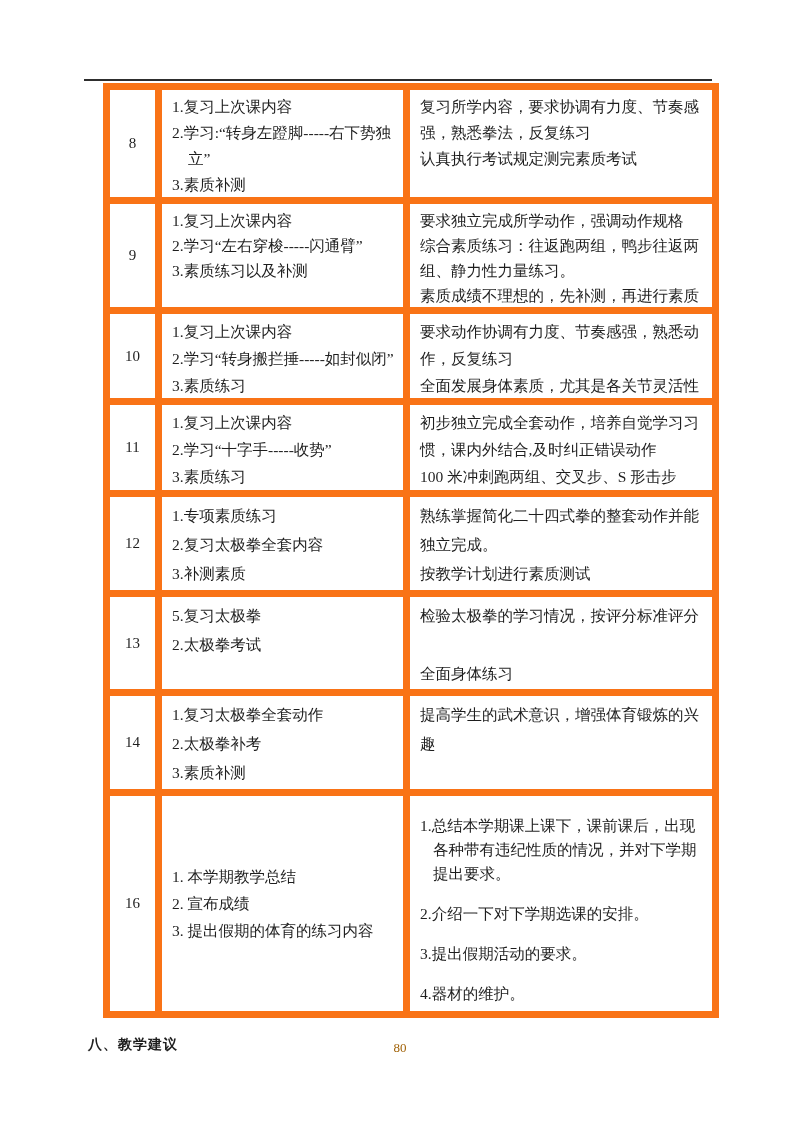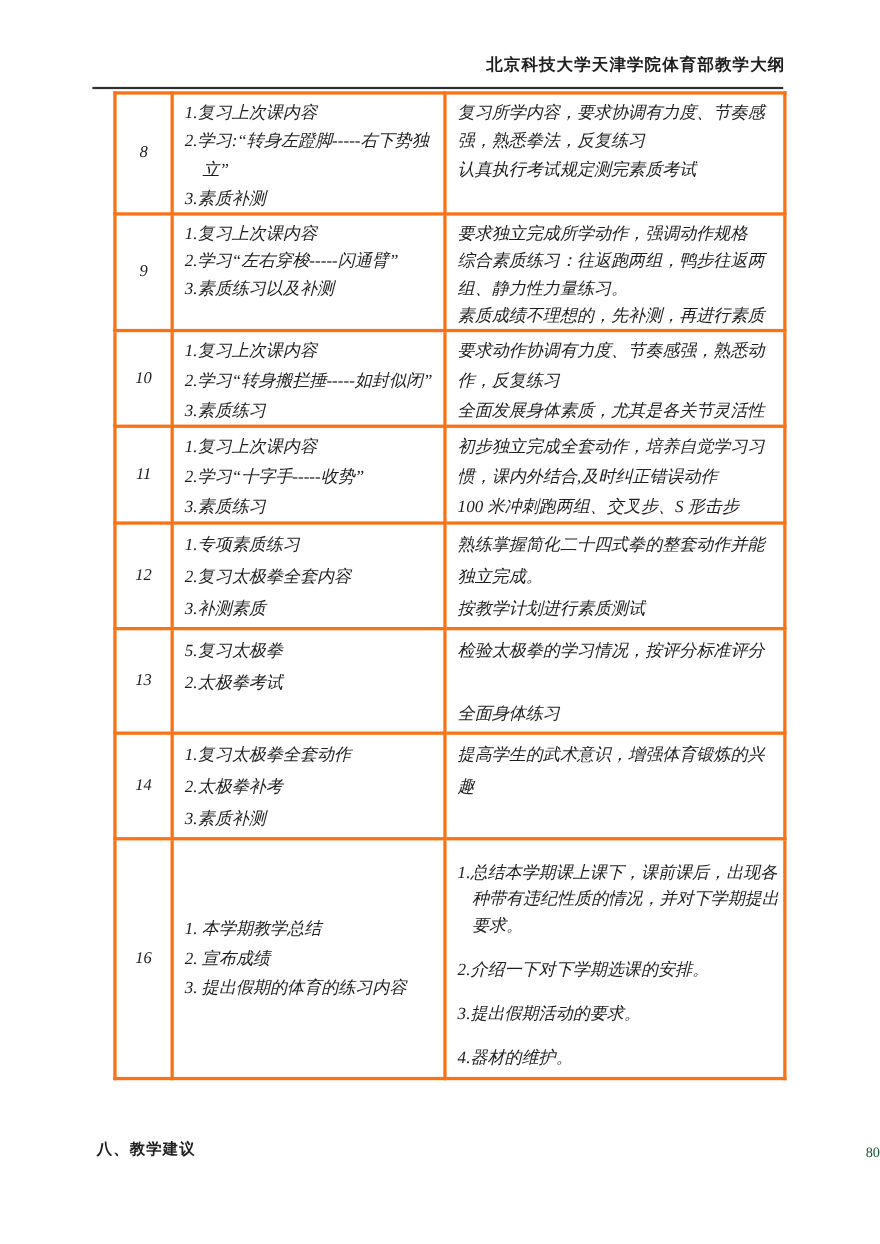--- a/index.html
+++ b/index.html
@@ -18,21 +18,21 @@
   .header-rule {
     position:absolute; top:79px; left:84px; width:628px; height:2px;
     background:#2e2e2e;
   }
   .doc-table {
     position:absolute; top:83px; left:103px; width:609px;
     border-collapse:collapse; table-layout:fixed;
     font-size:15.5px;
   }
   .doc-table td {
-    border:3px solid #f97316; padding:0; vertical-align:top;font-style:italic;
+    border:7px solid #f97316; padding:0; vertical-align:top;
   }
   .cellbox {
     overflow:hidden; display:flex; flex-direction:column;
   }
   .c-week .cellbox { align-items:center; justify-content:center; font-size:15px; }
   .c-content .cellbox, .c-req .cellbox { padding:4px 4px 0 10px; }
   
   .c-content .ln { padding-left:16px; text-indent:-16px; }
   tr.r16 .c-req .ln { padding-left:13px; text-indent:-13px; }
   
@@ -49,29 +49,28 @@
   tr.r16 .c-content .ln { line-height:27px; }
   tr.r16 .c-req .ln { line-height:24px;margin-top:16px; }
   tr.r16 .c-content .cellbox { justify-content:center; padding-top:0; }
   tr.r16 .c-req .cellbox { padding-top:2px; }
   .section-heading {
     position:absolute; top:1036px; left:88px;
     font-size:14px; font-weight:bold; letter-spacing:1px;
   }
   .page-number {
     position:absolute; top:1040px; left:0; width:800px;
-    text-align:right; font-size:13px; color:#14532d;
+    text-align:center; font-size:13px; color:#a16207;
   }
 </style>
 </head>
 <body>
 
 <div class="page">
 
-  <div class="header-title">北京科技大学天津学院体育部教学大纲</div>
 
   <div class="header-rule"></div>
 
   <table class="doc-table">
     <colgroup>
       <col style="width:52px">
       <col style="width:248px">
       <col style="width:309px">
     </colgroup>
     <tbody id="table-body">

